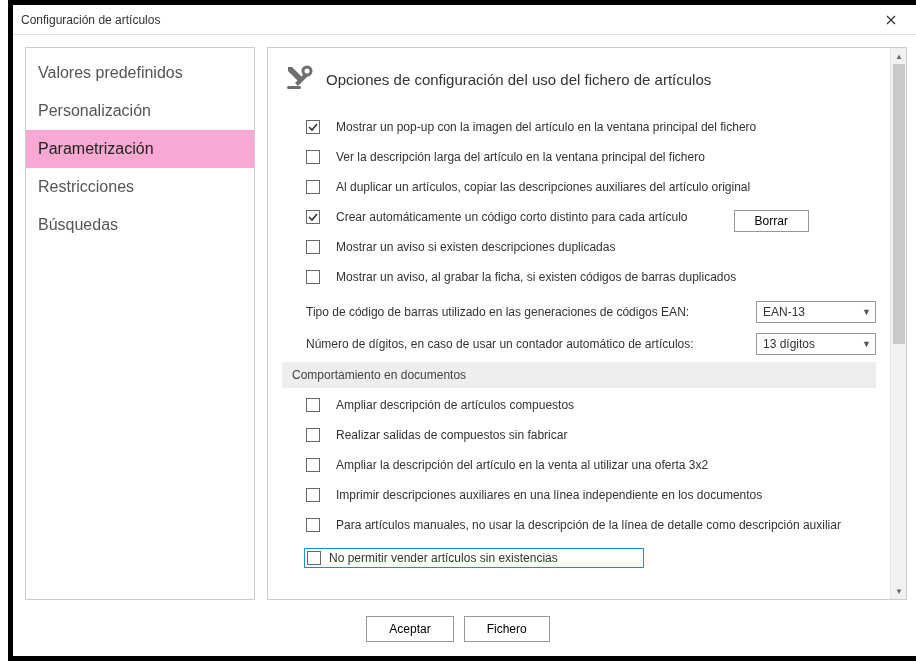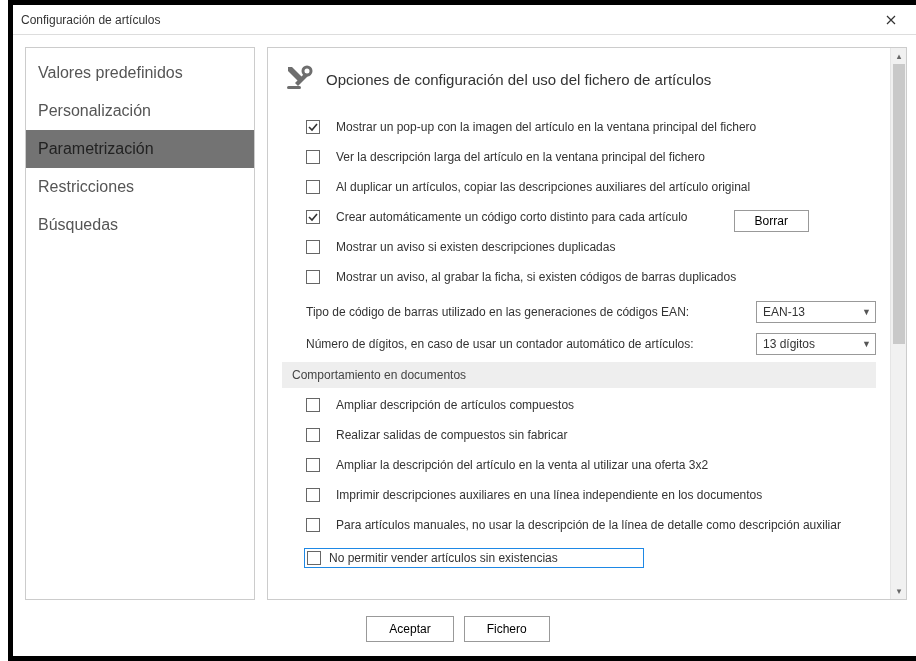--- a/index.html
+++ b/index.html
@@ -5,21 +5,21 @@
   * { box-sizing: border-box; }
   html, body { margin: 0; padding: 0; font-family: "Segoe UI", Tahoma, sans-serif; font-size: 12px; color: #333; background: #fff; }
   .window { width: 916px; height: 661px; border: 5px solid #000000; background: #fff; display: flex; flex-direction: column; position: relative; margin-left: 8px; }
   .titlebar { height: 30px; display: flex; align-items: center; padding: 0 8px; border-bottom: 1px solid #ddd; }
   .titlebar .title { font-size: 12px; color: #333; }
   .titlebar .close { margin-left: auto; width: 40px; height: 28px; display: flex; align-items: center; justify-content: center; cursor: pointer; }
   .titlebar .close svg { width: 10px; height: 10px; }
   .body { flex: 1; display: flex; padding: 12px; gap: 12px; min-height: 0; }
   .sidebar { width: 230px; border: 1px solid #ccc; background: #fff; padding-top: 6px; }
   .sidebar-item { padding: 10px 12px; font-size: 16px; color: #555; cursor: pointer; }
-  .sidebar-item.selected { background: #737373; color: #222; }
+  .sidebar-item.selected { background: #f9a8d4; color: #222; }
   .main { flex: 1; border: 1px solid #ccc; display: flex; min-height: 0; }
   .content { flex: 1; overflow: hidden; padding: 14px 0 14px 14px; display: flex; flex-direction: column; }
   .scrollbar { width: 16px; background: #f1f1f1; border-left: 1px solid #e5e5e5; position: relative; }
   .scrollbar .arrow { position: absolute; left: 0; width: 16px; height: 16px; display:flex; align-items:center; justify-content:center; font-size:9px; color:#666; }
   .scrollbar .arrow.up { top: 0; }
   .scrollbar .arrow.down { bottom: 0; }
   .scrollbar .thumb { position: absolute; top: 16px; left: 2px; width: 12px; height: 280px; background: #c9c9c9; border-radius: 0; }
   .header-row { display: flex; align-items: center; gap: 10px; margin-bottom: 14px; padding-right:14px; }
   .header-row .icon { width: 34px; height: 34px; }
   .header-row .htxt { font-size: 15px; color: #333; }

